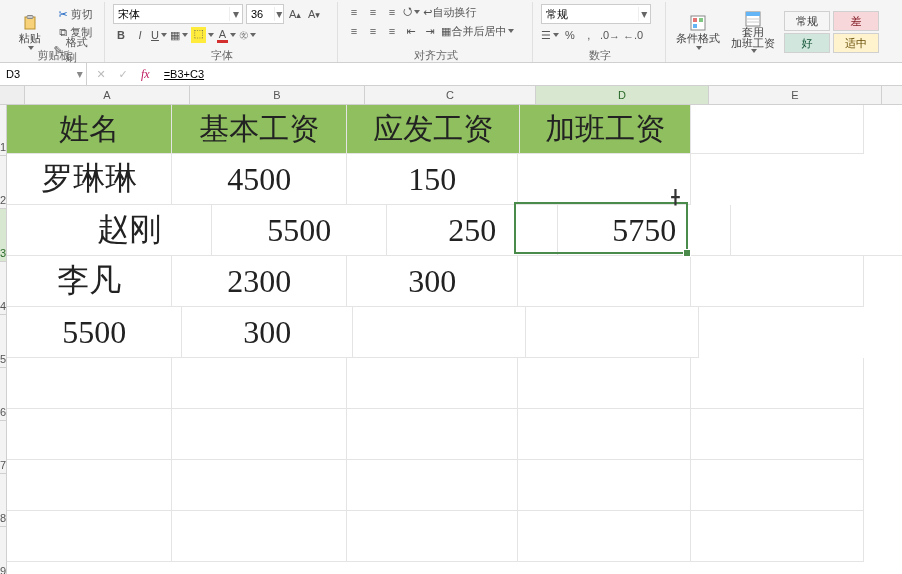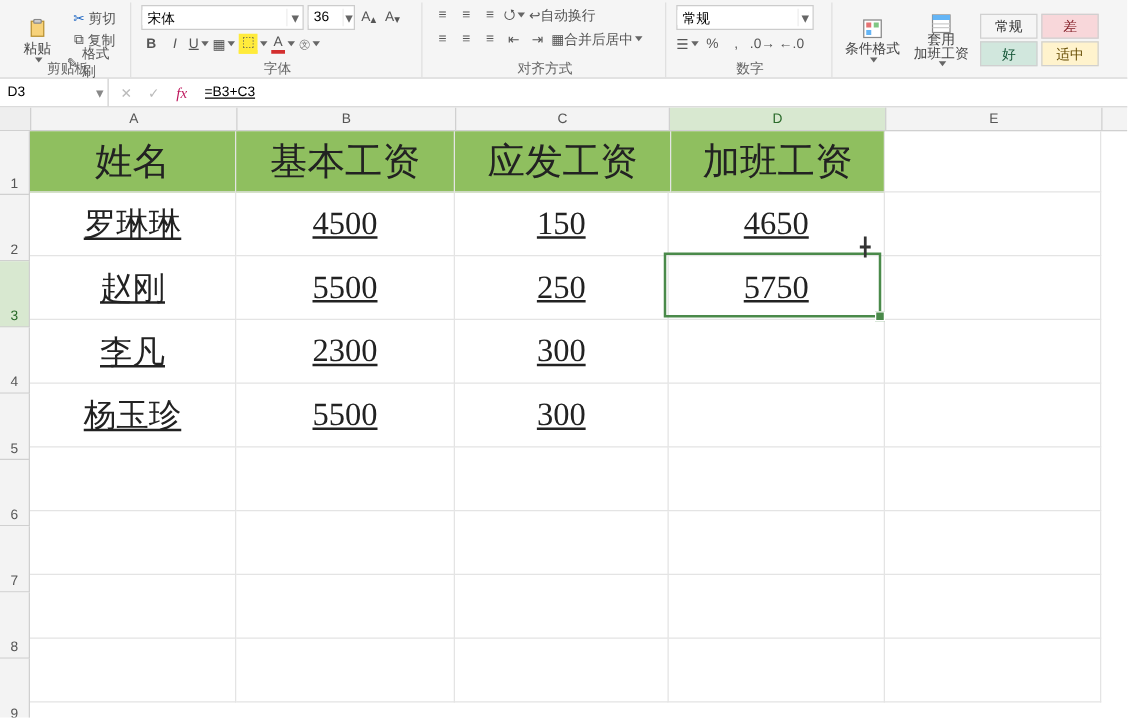--- a/index.html
+++ b/index.html
@@ -30,21 +30,21 @@
 .colhdr{border-right:1px solid #d0d0d0;text-align:center;font-size:11px;color:#555;line-height:18px;cursor:pointer;}
 .colhdr.sel{background:#d8e8d0;color:#2a6a2a;}
 .grid{display:flex;}
 .rowhdrs{width:24px;display:flex;flex-direction:column;}
 .rowhdr{border-bottom:1px solid #d0d0d0;border-right:1px solid #d0d0d0;background:#f3f3f3;text-align:center;font-size:11px;color:#555;display:flex;align-items:flex-end;justify-content:center;padding-bottom:2px;cursor:pointer;}
 .rowhdr.sel{background:#d8e8d0;color:#2a6a2a;}
 .cells{position:relative;}
 .cellrow{display:flex;}
 .cell{border-right:1px solid #e4e4e4;border-bottom:1px solid #e4e4e4;display:flex;align-items:center;justify-content:center;font-family:"SimSun","宋体",serif;color:#222;}
 .hdrcell{background:#8fbf5f;font-size:30px;}
-.datacell{font-size:26px;text-decoration:underline;}
+.datacell{font-size:32px;}
 .selection{position:absolute;border:2px solid #4a8a4a;pointer-events:none;box-sizing:border-box;}
 .fillhandle{position:absolute;width:6px;height:6px;background:#4a8a4a;border:1px solid #fff;pointer-events:none;}
 .plus-cursor{position:absolute;font-size:14px;color:#333;pointer-events:none;font-family:Arial;}
 </style>
 </head>
 <body>
 
 <div class="ribbon">
 
   <div class="ribbon-group" style="width:88px">
@@ -221,39 +221,37 @@
           <div class="cell hdrcell" style="width: 164px; height: 48px;">姓名</div>
           <div class="cell hdrcell" style="width: 174px; height: 48px;">基本工资</div>
           <div class="cell hdrcell" style="width: 172px; height: 48px;">应发工资</div>
           <div class="cell hdrcell" style="width: 170px; height: 48px;">加班工资</div>
           <div class="cell datacell" style="width: 172px; height: 48px;"></div>
         </div>
         <div class="cellrow">
           <div class="cell datacell" style="width: 164px; height: 50px;">罗琳琳</div>
           <div class="cell datacell" style="width: 174px; height: 50px;">4500</div>
           <div class="cell datacell" style="width: 170px; height: 50px;">150</div>
-          <div class="cell datacell" style="width: 172px; height: 50px;">4650</div>
-          <div class="cell datacell" style="width: 172px; height: 50px;"></div>
-        </div>
-        <div class="cellrow">
-          <div class="cell datacell" style="width: 164px; height: 50px;">赵刚</div>
+          <div class="cell datacell" style="width: 172px; height: 50px;"></div>
+        </div>
+        <div class="cellrow">
+          <div class="cell datacell" style="width: 164px; height: 50px; padding-left: 40px;">赵刚</div>
           <div class="cell datacell" style="width: 174px; height: 50px;">5500</div>
           <div class="cell datacell" style="width: 170px; height: 50px;">250</div>
           <div class="cell datacell" style="width: 172px; height: 50px;">5750</div>
           <div class="cell datacell" style="width: 172px; height: 50px;"></div>
         </div>
         <div class="cellrow">
           <div class="cell datacell" style="width: 164px; height: 50px;">李凡</div>
           <div class="cell datacell" style="width: 174px; height: 50px;">2300</div>
           <div class="cell datacell" style="width: 170px; height: 50px;">300</div>
           <div class="cell datacell" style="width: 172px; height: 50px;"></div>
           <div class="cell datacell" style="width: 172px; height: 50px;"></div>
         </div>
         <div class="cellrow">
-          <div class="cell datacell" style="width: 164px; height: 50px;">杨玉珍</div>
           <div class="cell datacell" style="width: 174px; height: 50px;">5500</div>
           <div class="cell datacell" style="width: 170px; height: 50px;">300</div>
           <div class="cell datacell" style="width: 172px; height: 50px;"></div>
           <div class="cell datacell" style="width: 172px; height: 50px;"></div>
         </div>
         <div class="cellrow">
           <div class="cell datacell" style="width: 164px; height: 50px;"></div>
           <div class="cell datacell" style="width: 174px; height: 50px;"></div>
           <div class="cell datacell" style="width: 170px; height: 50px;"></div>
           <div class="cell datacell" style="width: 172px; height: 50px;"></div>

